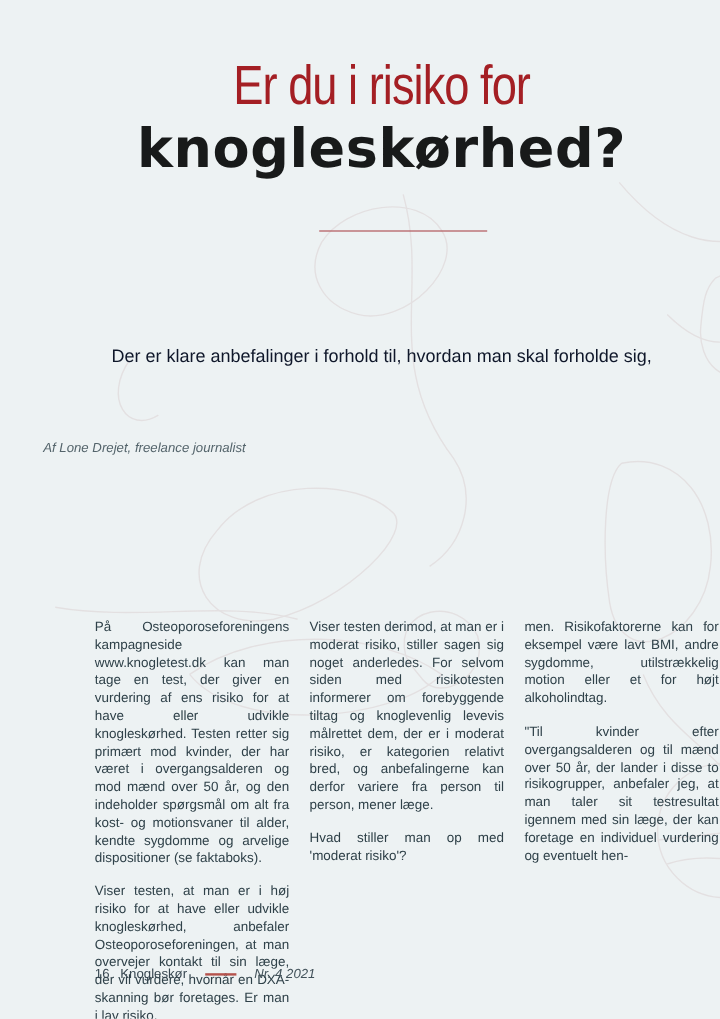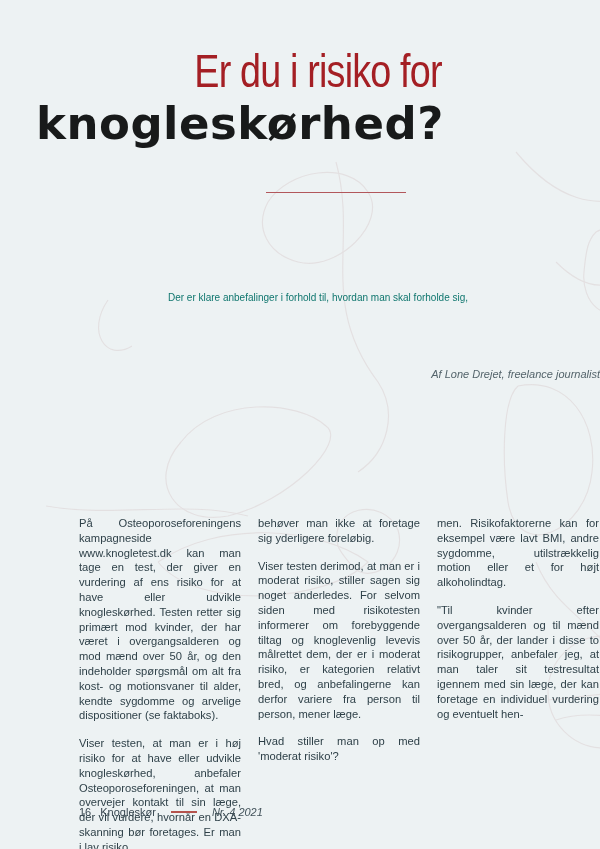--- a/index.html
+++ b/index.html
@@ -16,37 +16,38 @@
   .title-line1{
     position:absolute;top:46px;left:0;right:0;
     text-align:center;
     font-size:46px;line-height:50px;
     color:#a41f24;font-weight:400;
     transform:scaleX(.82);transform-origin:center;
     letter-spacing:-1px;
   }
   .title-line2{
     position:absolute;top:98px;left:0;right:0;
+    text-align:center;
     font-family:"DejaVu Sans",sans-serif;font-weight:bold;
     font-size:45px;line-height:52px;
     color:#181a1a;letter-spacing:.5px;
   }
   .title-divider{
     position:absolute;top:192px;left:230px;width:140px;
     border-top:1.6px solid #b2575b;
   }
   .intro{
     position:absolute;top:287px;left:30px;right:30px;
     text-align:center;
-    font-size:10px;line-height:22.4px;
-    color:#0f766e;
+    font-size:15px;line-height:22.4px;
+    color:#0f172a;
   }
   .byline{
     position:absolute;top:368px;left:0;right:0;
-    text-align:right;font-style:italic;
+    text-align:left;font-style:italic;
     font-size:11px;color:#54646b;
   }
   .cols{
     position:absolute;top:516px;left:43px;width:520px;
     display:flex;gap:17px;
   }
   .col{
     flex:1;min-width:0;
     font-size:11.2px;line-height:14.8px;
     text-align:justify;color:#2f4149;
@@ -96,21 +97,20 @@
   </section>
 
   <div class="byline">Af Lone Drejet, freelance journalist</div>
 
   <section class="cols">
     <div class="col">
       <p>På Osteoporoseforeningens kampagneside www.knogletest.dk kan man tage en test, der giver en vurdering af ens risiko for at have eller udvikle knogleskørhed. Testen retter sig primært mod kvinder, der har været i overgangsalderen og mod mænd over 50 år, og den indeholder spørgsmål om alt fra kost- og motionsvaner til alder, kendte sygdomme og arvelige dispositioner (se faktaboks).</p>
       <p>Viser testen, at man er i høj risiko for at have eller udvikle knogleskørhed, anbefaler Osteoporoseforeningen, at man overvejer kontakt til sin læge, der vil vurdere, hvornår en DXA-skanning bør foretages. Er man i lav risiko,</p>
     </div>
     <div class="col">
-      <p>behøver man ikke at foretage sig yderligere foreløbig.</p>
       <p>Viser testen derimod, at man er i moderat risiko, stiller sagen sig noget anderledes. For selvom siden med risikotesten informerer om forebyggende tiltag og knoglevenlig levevis målrettet dem, der er i moderat risiko, er kategorien relativt bred, og anbefalingerne kan derfor variere fra person til person, mener læge.</p>
       <h3>Hvad stiller man op med 'moderat risiko'?</h3>
     </div>
     <div class="col">
       <p>men. Risikofaktorerne kan for eksempel være lavt BMI, andre sygdomme, utilstrækkelig motion eller et for højt alkoholindtag.</p>
       <p>"Til kvinder efter overgangsalderen og til mænd over 50 år, der lander i disse to risikogrupper, anbefaler jeg, at man taler sit testresultat igennem med sin læge, der kan foretage en individuel vurdering og eventuelt hen-</p>
     </div>
   </section>
 
   <footer class="page-footer">

